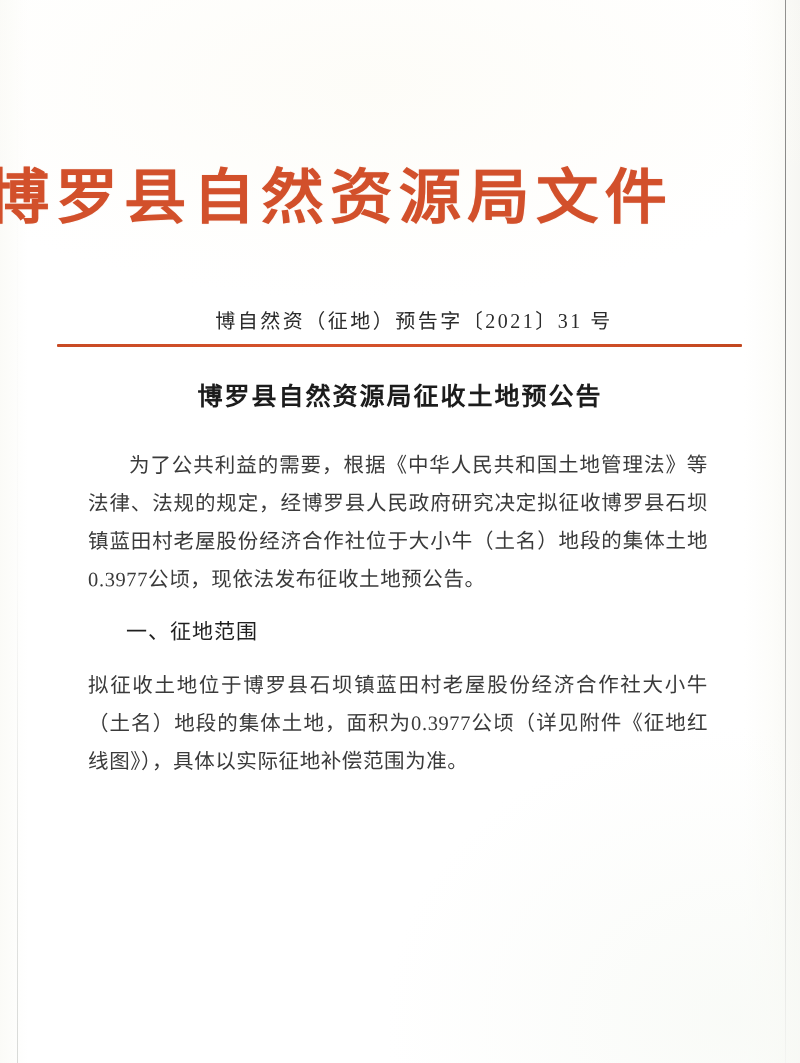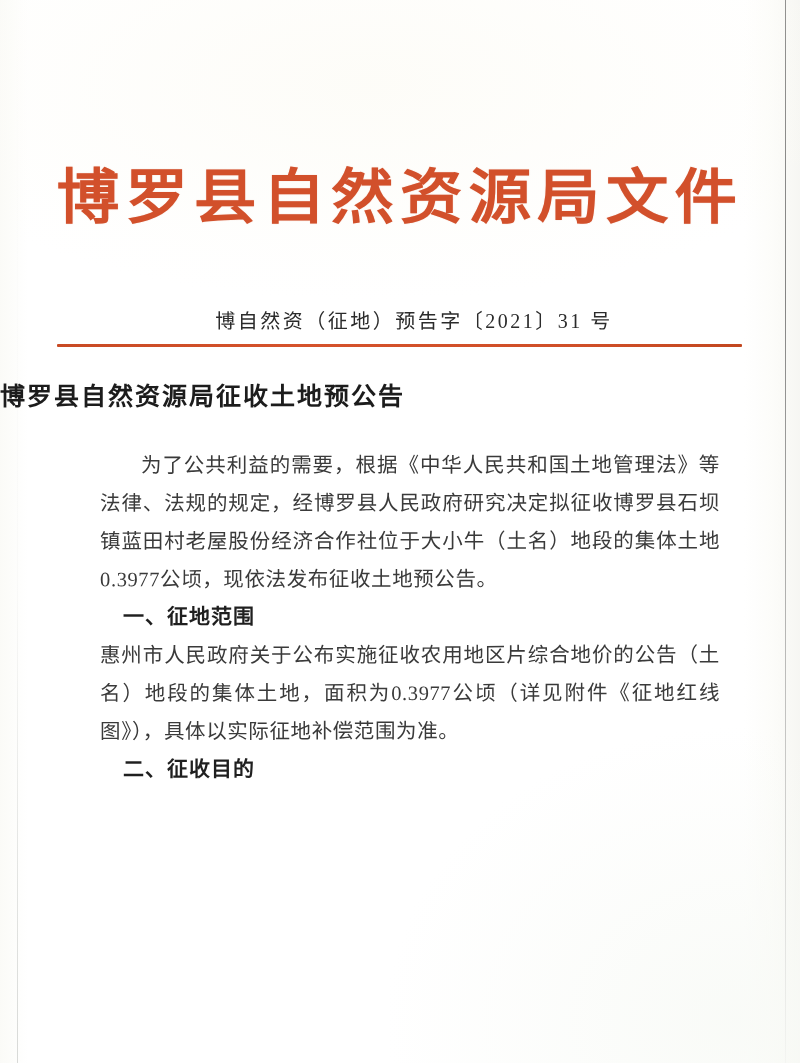--- a/index.html
+++ b/index.html
@@ -66,21 +66,21 @@
       rgba(130,135,130,0.30) 100%);
     pointer-events: none;
   }
 
   
   .masthead {
     position: absolute;
     left: 0;
     right: 0;
     top: 168px;
-    text-align: center;
+    text-align: left;
   }
   .masthead-title {
     display: inline-block;
     font-family: "Liberation Serif", "DejaVu Serif", serif;
     font-weight: 700;
     font-size: 60px;
     line-height: 1.0;
     letter-spacing: 6px;
     color: #d2502b;
     text-shadow: 0 0 1px rgba(210,80,43,0.35);
@@ -113,33 +113,33 @@
     background: linear-gradient(to right, #c84a24 0%, #d5522b 35%, #cf4e27 78%, #c2471f 100%);
     border-radius: 1px;
   }
 
   
   .doc-title {
     position: absolute;
     left: 0;
     right: 0;
     top: 376px;
-    text-align: left;
+    text-align: center;
     font-family: "Liberation Sans", "DejaVu Sans", sans-serif;
     font-weight: 700;
     font-size: 25px;
     letter-spacing: 2px;
     color: #1c1c1c;
     white-space: nowrap;
   }
 
   
   .body-col {
     position: absolute;
-    left: 100px;
+    left: 88px;
     top: 446px;
     width: 620px;
   }
 
   .para {
     font-family: "Liberation Serif", "DejaVu Serif", serif;
     font-size: 20.5px;
     line-height: 38px;
     color: #3a3a3a;
     text-align: justify;
@@ -151,27 +151,27 @@
   }
   .para.no-indent {
     text-indent: 0;
   }
   .para.indent-one {
     text-indent: 1.15em;
   }
 
   .section-head {
     font-family: "Liberation Sans", "DejaVu Sans", sans-serif;
-    font-weight: 700;
+    font-weight: 400;
     font-size: 21px;
     line-height: 38px;
     color: #1f1f1f;
     letter-spacing: 1px;
     text-indent: 1.1em;
-    margin: 0;
+    margin: 15px;
     white-space: nowrap;
   }
 
   
   .jitter-a { transform: translateY(0px) rotate(-0.06deg); }
   .jitter-b { transform: translateY(0px) rotate(0.05deg); }
 </style>
 </head>
 <body>
 
@@ -189,20 +189,19 @@
 
   <div class="red-rule"></div>
 
   <div class="doc-title">博罗县自然资源局征收土地预公告</div>
 
   <div class="body-col">
 
     <p class="para jitter-a">为了公共利益的需要，根据《中华人民共和国土地管理法》等法律、法规的规定，经博罗县人民政府研究决定拟征收博罗县石坝镇蓝田村老屋股份经济合作社位于大小牛（土名）地段的集体土地0.3977公顷，现依法发布征收土地预公告。</p>
 
     <h2 class="section-head jitter-b">一、征地范围</h2>
-    <p class="para no-indent jitter-a">惠州市人民政府关于公布实施征收农用地区片综合地价的公告（土名）地段的集体土地，面积为0.3977公顷（详见附件《征地红线图》），具体以实际征地补偿范围为准。</p>
-
-    <h2 class="section-head jitter-a">二、征收目的</h2>
+    <p class="para no-indent jitter-a">拟征收土地位于博罗县石坝镇蓝田村老屋股份经济合作社大小牛（土名）地段的集体土地，面积为0.3977公顷（详见附件《征地红线图》），具体以实际征地补偿范围为准。</p>
+
 
 
   </div>
 
 </div>
 
 </body></html>

